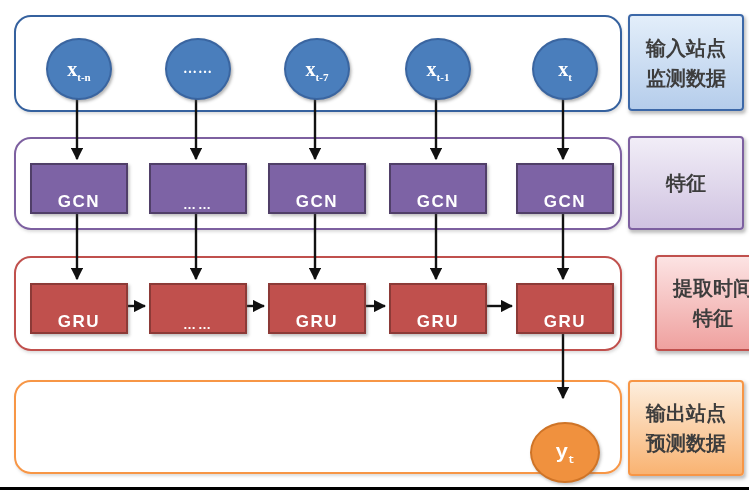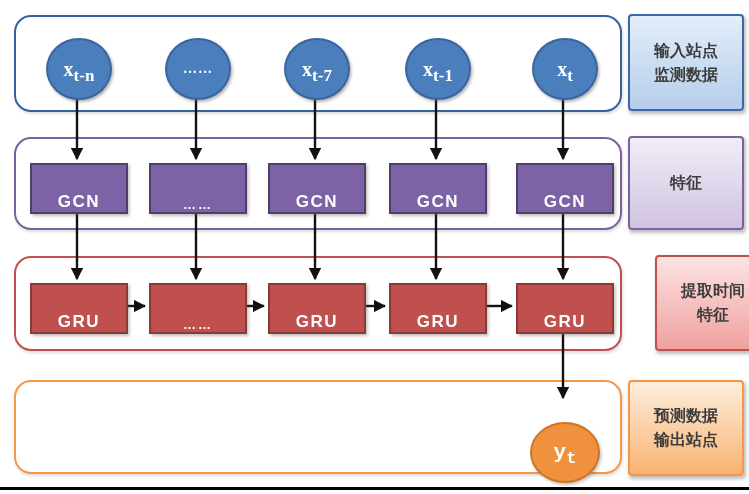--- a/index.html
+++ b/index.html
@@ -33,21 +33,21 @@
   .ellipse {
     width: 62px; height: 58px; top: 38px;
     border-radius: 50%;
     background: var(--input-node-fill, #4a7ebc);
     border: 2px solid var(--input-node-border, #3a65a0);
     box-shadow: 1.5px 2px 3px rgba(90,90,90,0.45);
     font-family: "Liberation Serif", serif;
     font-weight: bold; font-size: 20px;
   }
   .ellipse .subtxt, .out-ellipse .subtxt {
-    font-size: 17px; font-weight: bold; line-height: 0;
+    font-size: 11px; font-weight: bold; line-height: 0;
   }
   .dots-serif { font-size: 14px; letter-spacing: 1px; }
   .box {
     width: 94px; height: 47px;
     font-weight: bold; font-size: 17px; letter-spacing: 1.5px;
     box-shadow: 1.5px 2px 3px rgba(90,90,90,0.4);
     align-items: flex-end;
   }
   .gcn-box {
     top: 163px;
@@ -70,21 +70,21 @@
     font-weight: bold; font-size: 21px;
   }
 
   
   .legend {
     position: absolute;
     left: 628px; width: 112px;
     border-radius: 4px;
     display: flex; flex-direction: column;
     align-items: center; justify-content: center;
-    font-weight: bold; font-size: 16px; line-height: 1.5;
+    font-weight: bold; font-size: 20px; line-height: 1.5;
     color: #3d3d3d;
     box-shadow: 1.5px 2.5px 3.5px rgba(110,110,110,0.45);
   }
   .lg-input {
     top: 14px; height: 93px;
     border: 2px solid var(--legend-input-border, #3c68a8);
     background: linear-gradient(180deg, var(--legend-input-bg-top, #e3eefa) 0%, var(--legend-input-bg-bottom, #b5cdeb) 100%);
   }
   .lg-spatial {
     top: 136px; height: 90px;
@@ -203,18 +203,18 @@
     <div>监测数据</div>
   </div>
   <div class="legend lg-spatial">
     <div>特征</div>
   </div>
   <div class="legend lg-temporal">
     <div>提取时间</div>
     <div>特征</div>
   </div>
   <div class="legend lg-output">
+    <div>输出站点</div>
     <div>预测数据</div>
-    <div>输出站点</div>
   </div>
 
   <div class="bottom-rule"></div>
 </div>
 
 </body></html>

